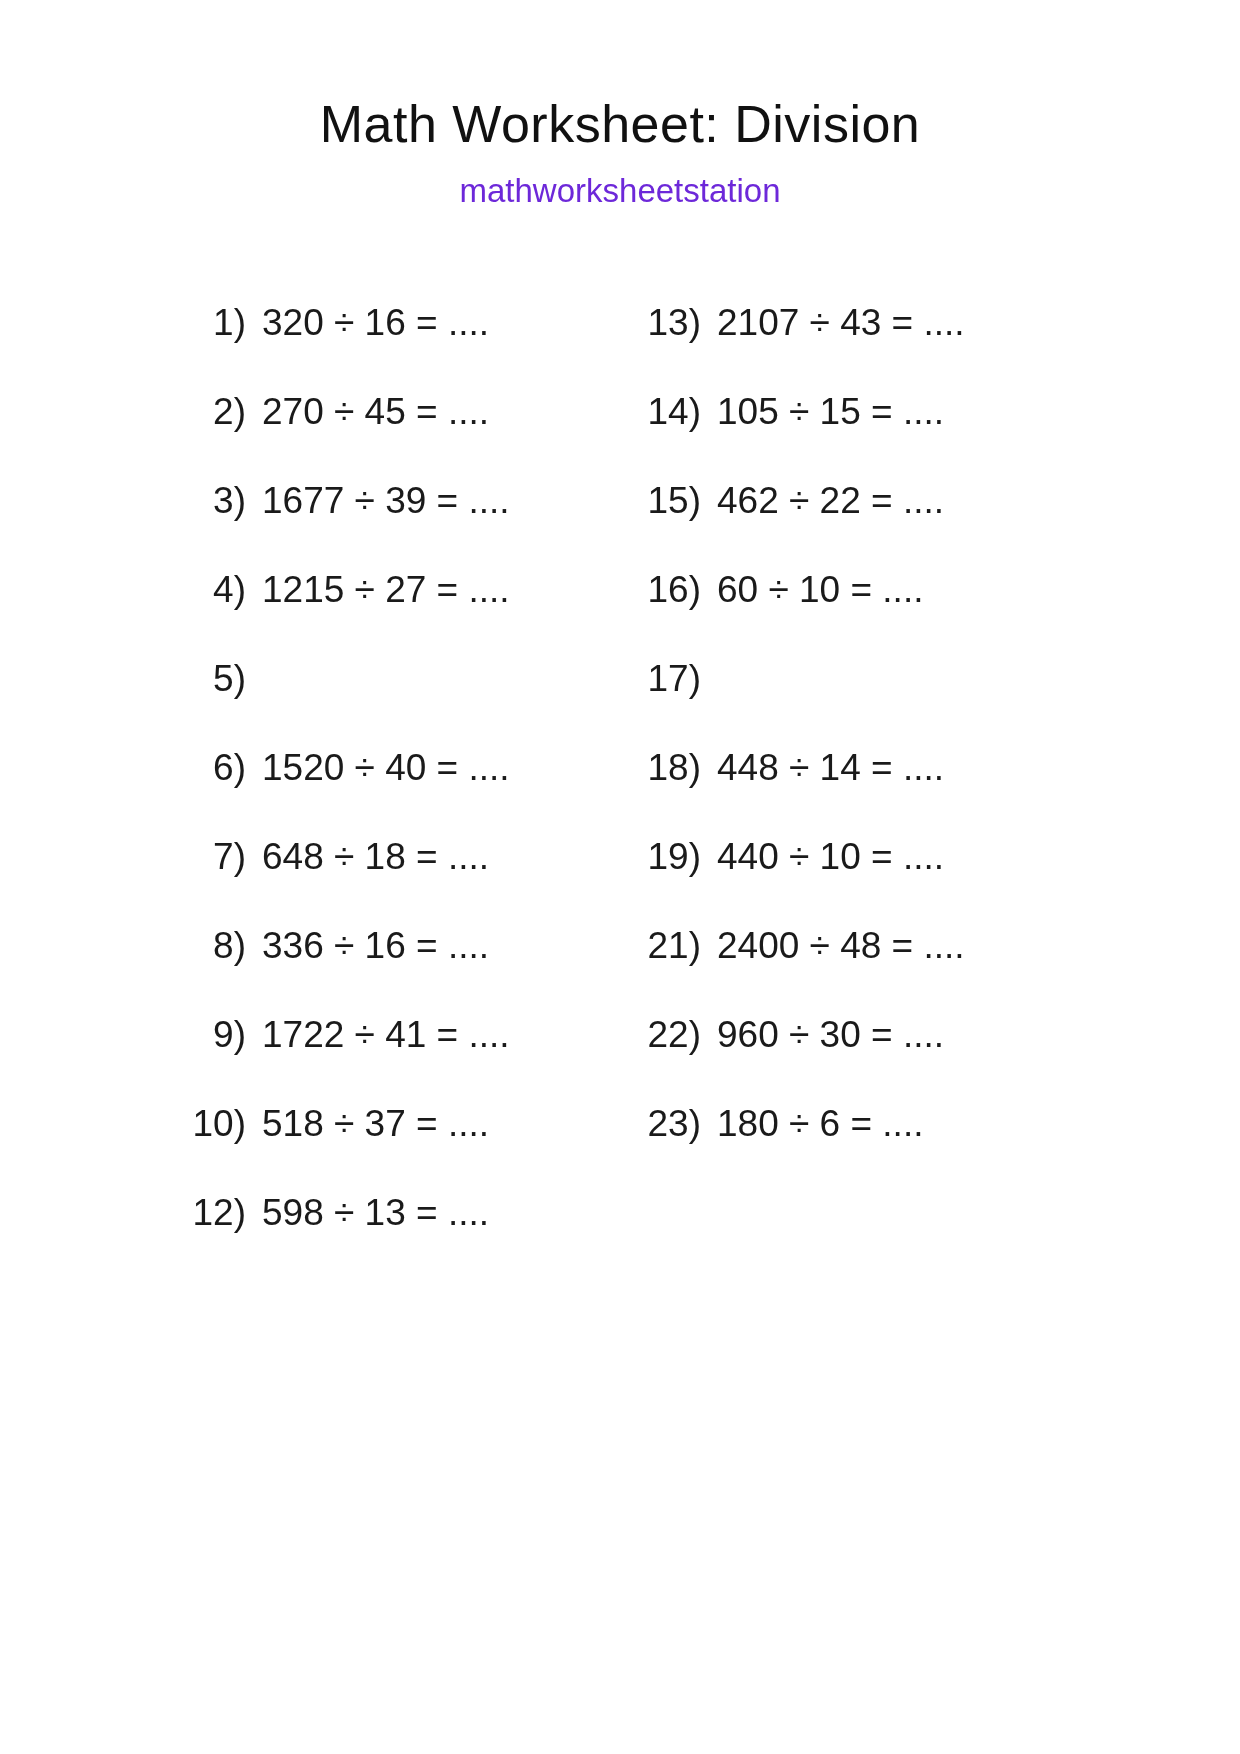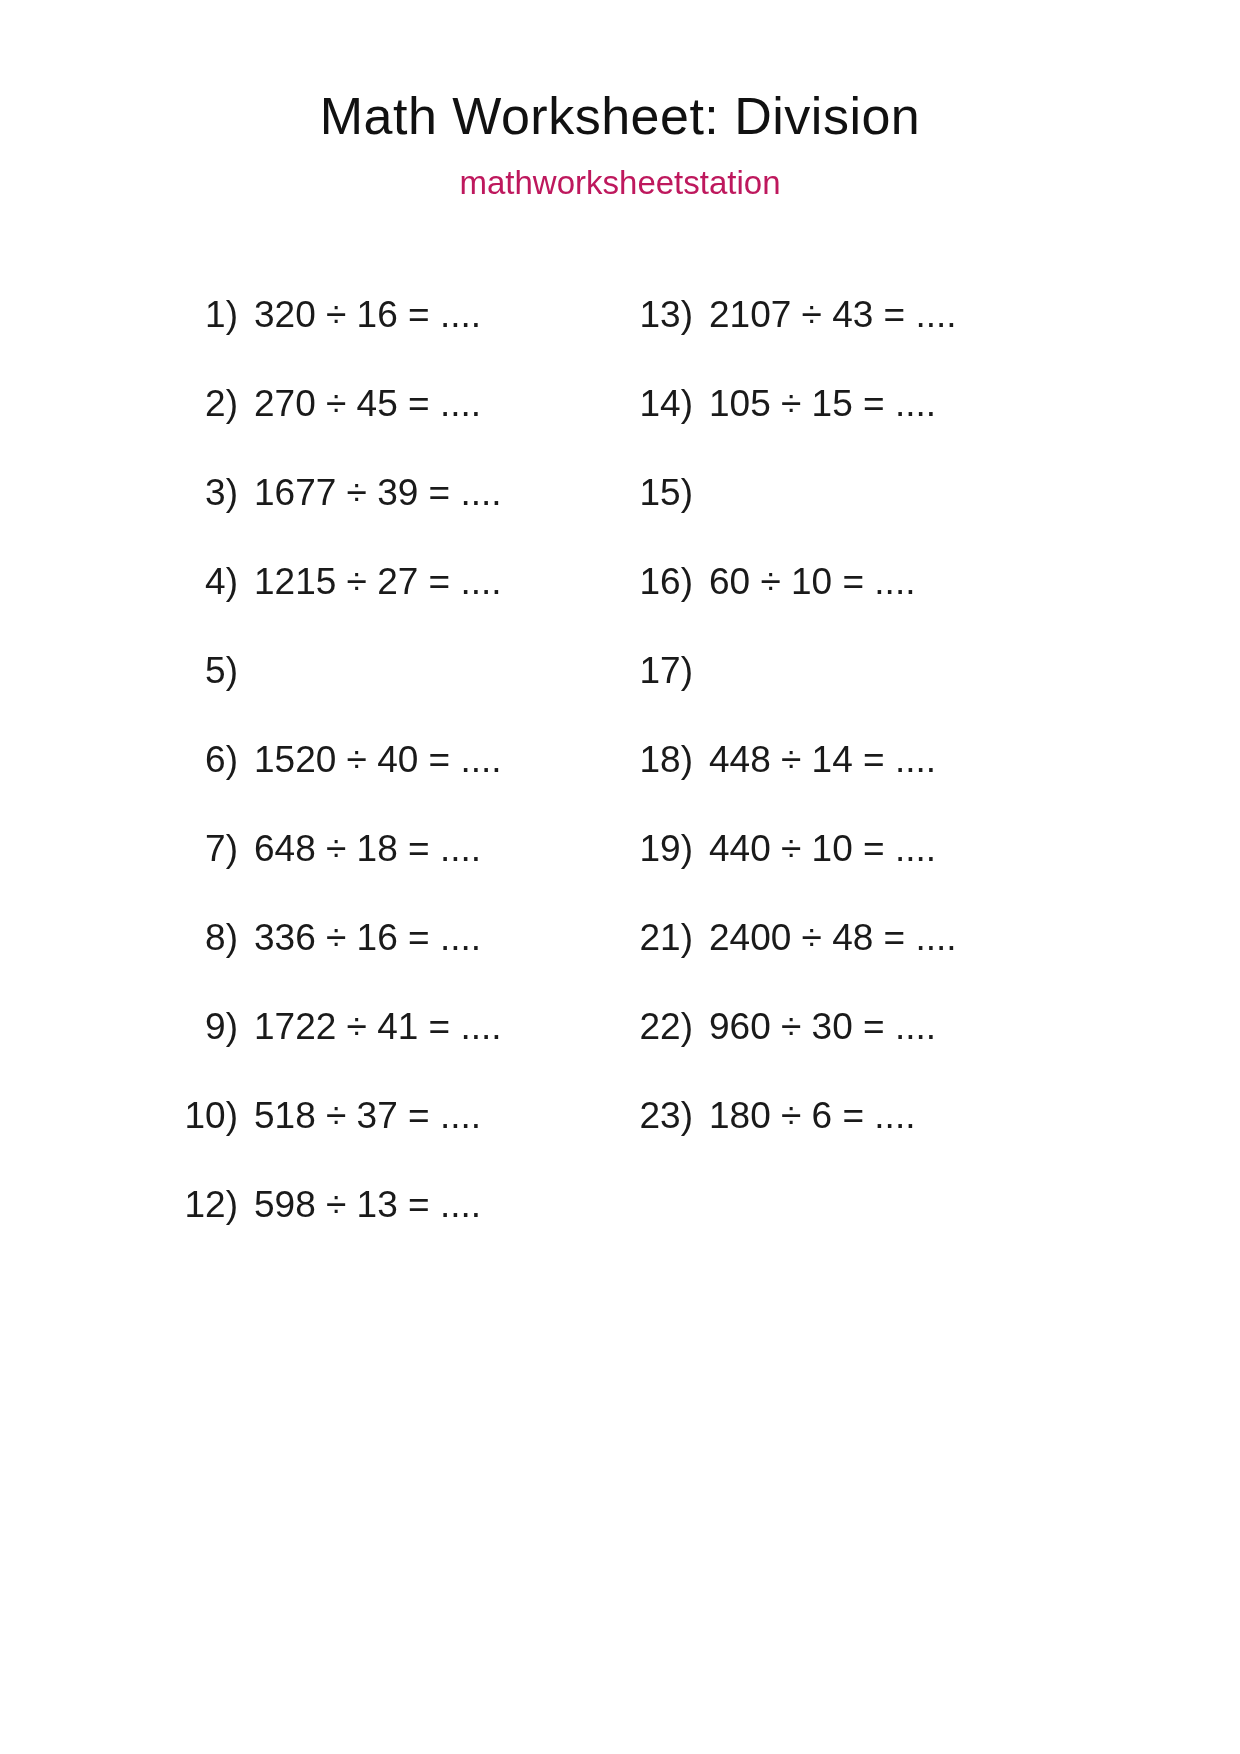--- a/index.html
+++ b/index.html
@@ -12,37 +12,37 @@
     height: 1754px;
     font-family: "Liberation Sans", sans-serif;
     color: #1a1a1a;
     position: relative;
     overflow: hidden;
   }
   .page {
     width: 1240px;
     height: 1754px;
     box-sizing: border-box;
-    padding: 0;
+    padding: 8px;
     position: relative;
   }
   .title {
     text-align: center;
     font-size: 52px;
     font-weight: 400;
     letter-spacing: 0.5px;
     margin: 0;
     padding-top: 86px;
     color: #111111;
   }
   .subtitle {
     text-align: center;
     font-size: 33px;
     font-weight: 400;
-    color: #be185d;
+    color: #6d28d9;
     margin: 0;
     padding-top: 18px;
   }
   .problems {
     margin-top: 92px;
     display: flex;
     flex-direction: row;
     justify-content: flex-start;
     padding-left: 176px;
     box-sizing: border-box;
@@ -135,20 +135,21 @@
       <div class="problem">
         <span class="num">13)</span>
         <span class="expr">2107 ÷ 43 = ....</span>
       </div>
       <div class="problem">
         <span class="num">14)</span>
         <span class="expr">105 ÷ 15 = ....</span>
       </div>
       <div class="problem">
         <span class="num">15)</span>
+        <span class="expr">462 ÷ 22 = ....</span>
       </div>
       <div class="problem">
         <span class="num">16)</span>
         <span class="expr">60 ÷ 10 = ....</span>
       </div>
       <div class="problem">
         <span class="num">17)</span>
       </div>
       <div class="problem">
         <span class="num">18)</span>

